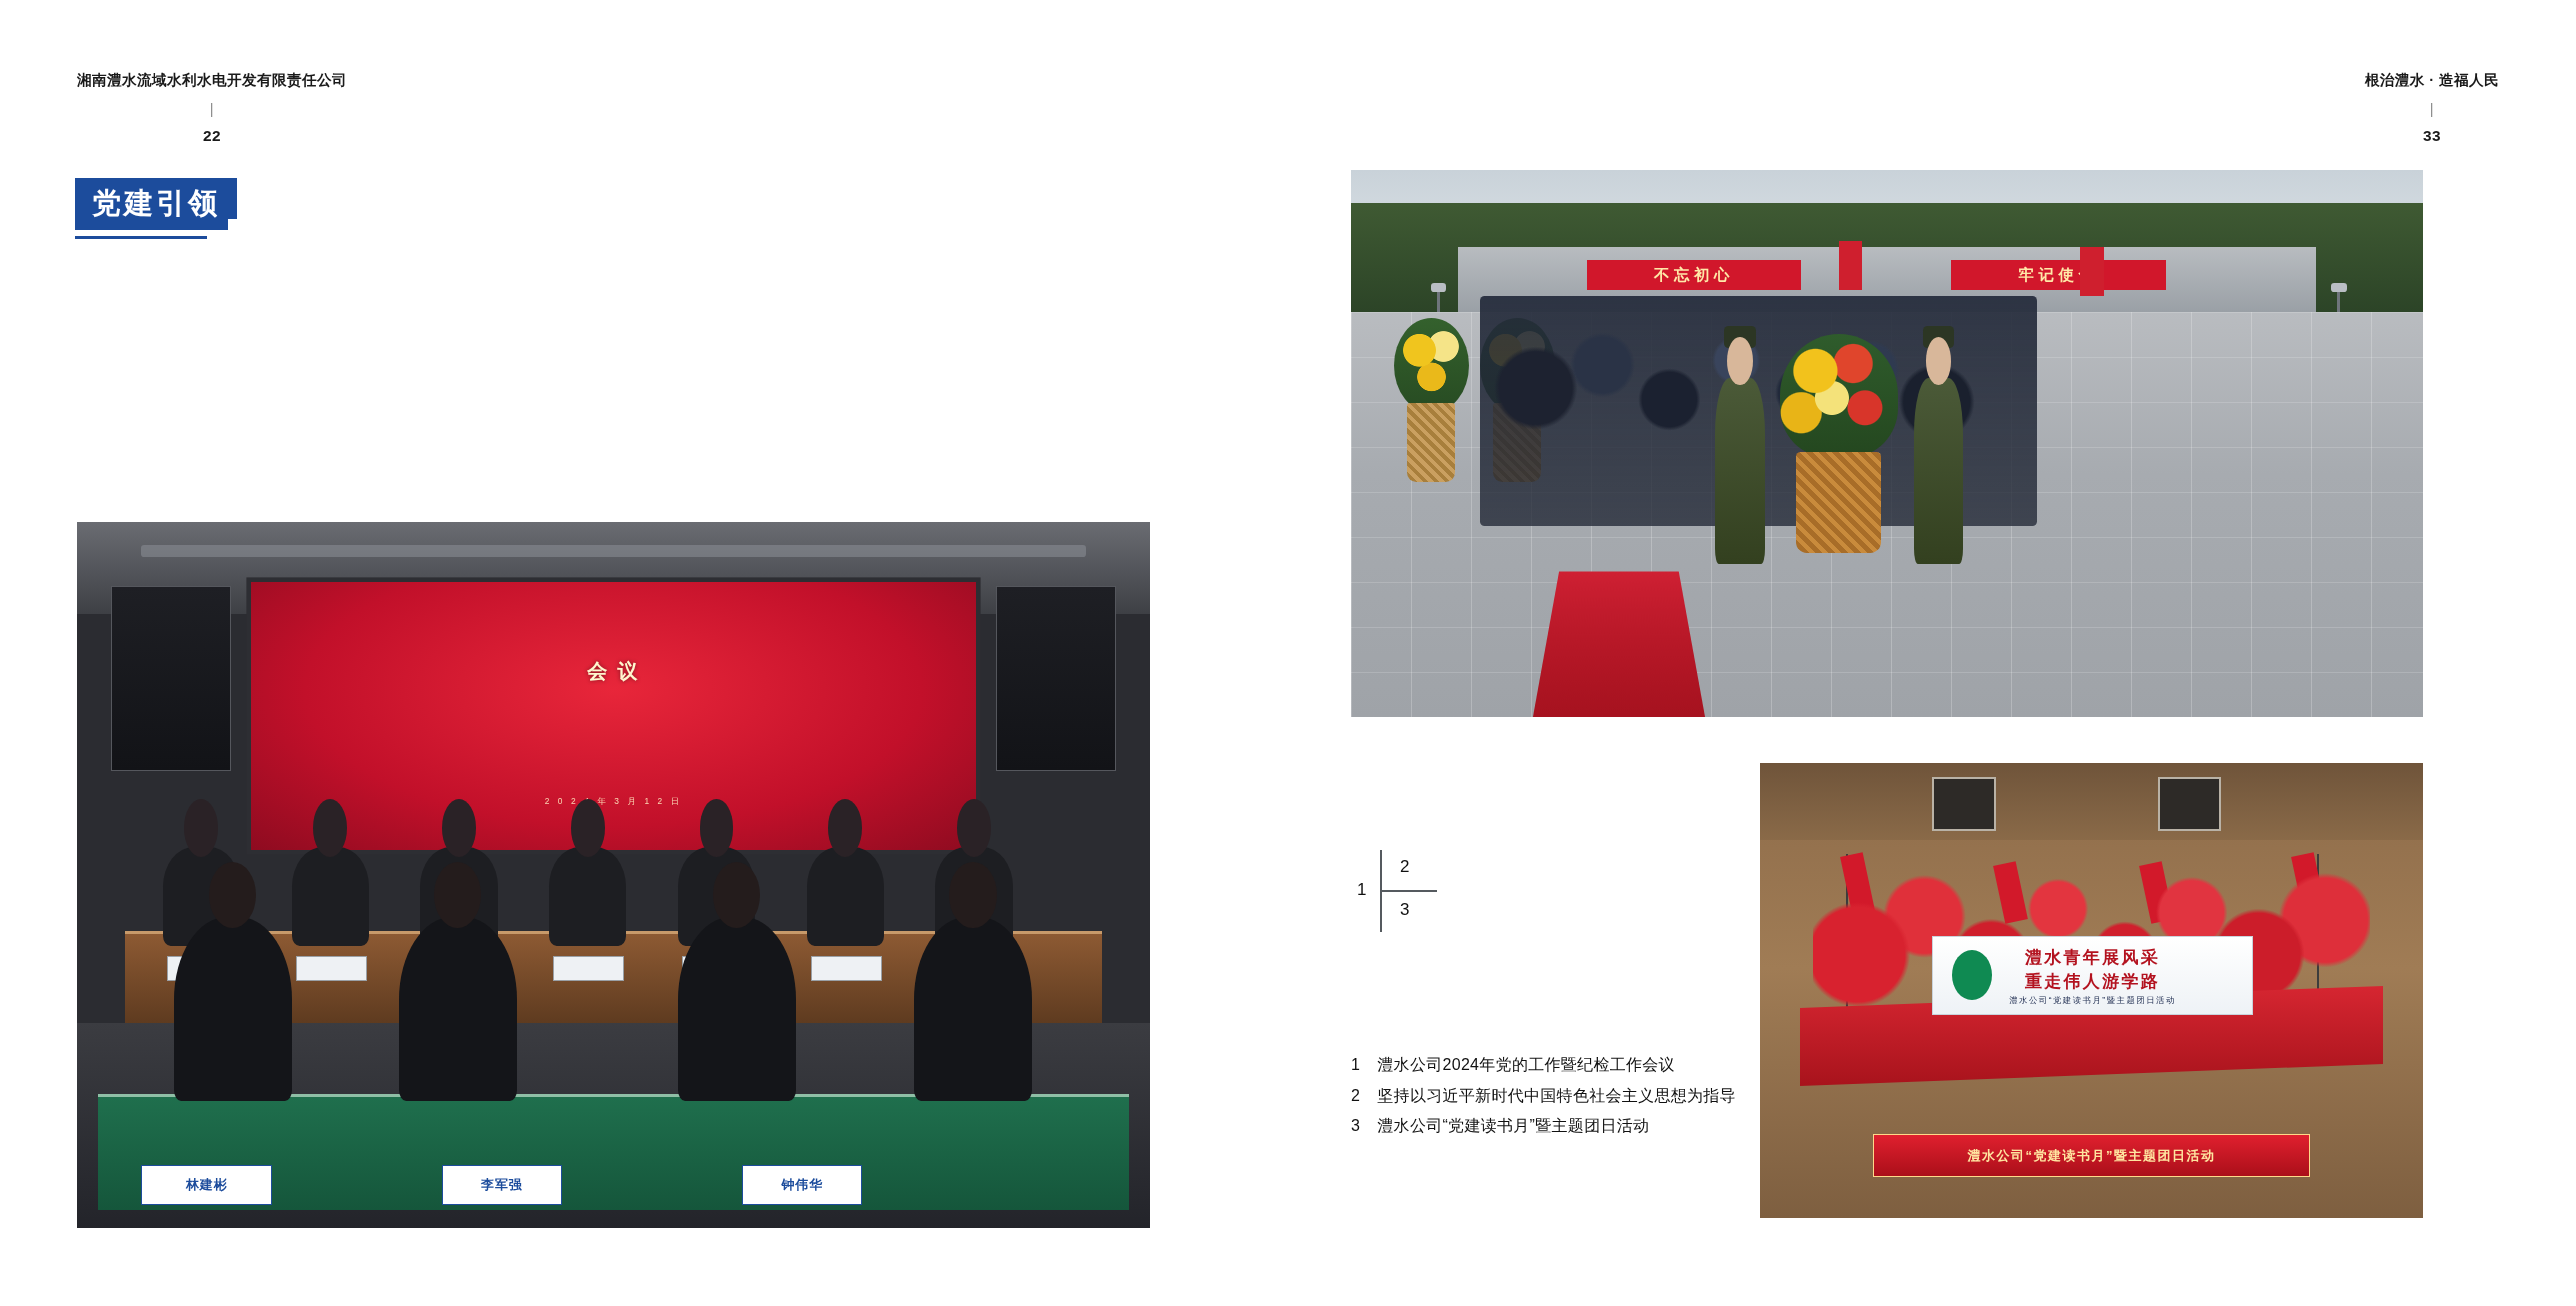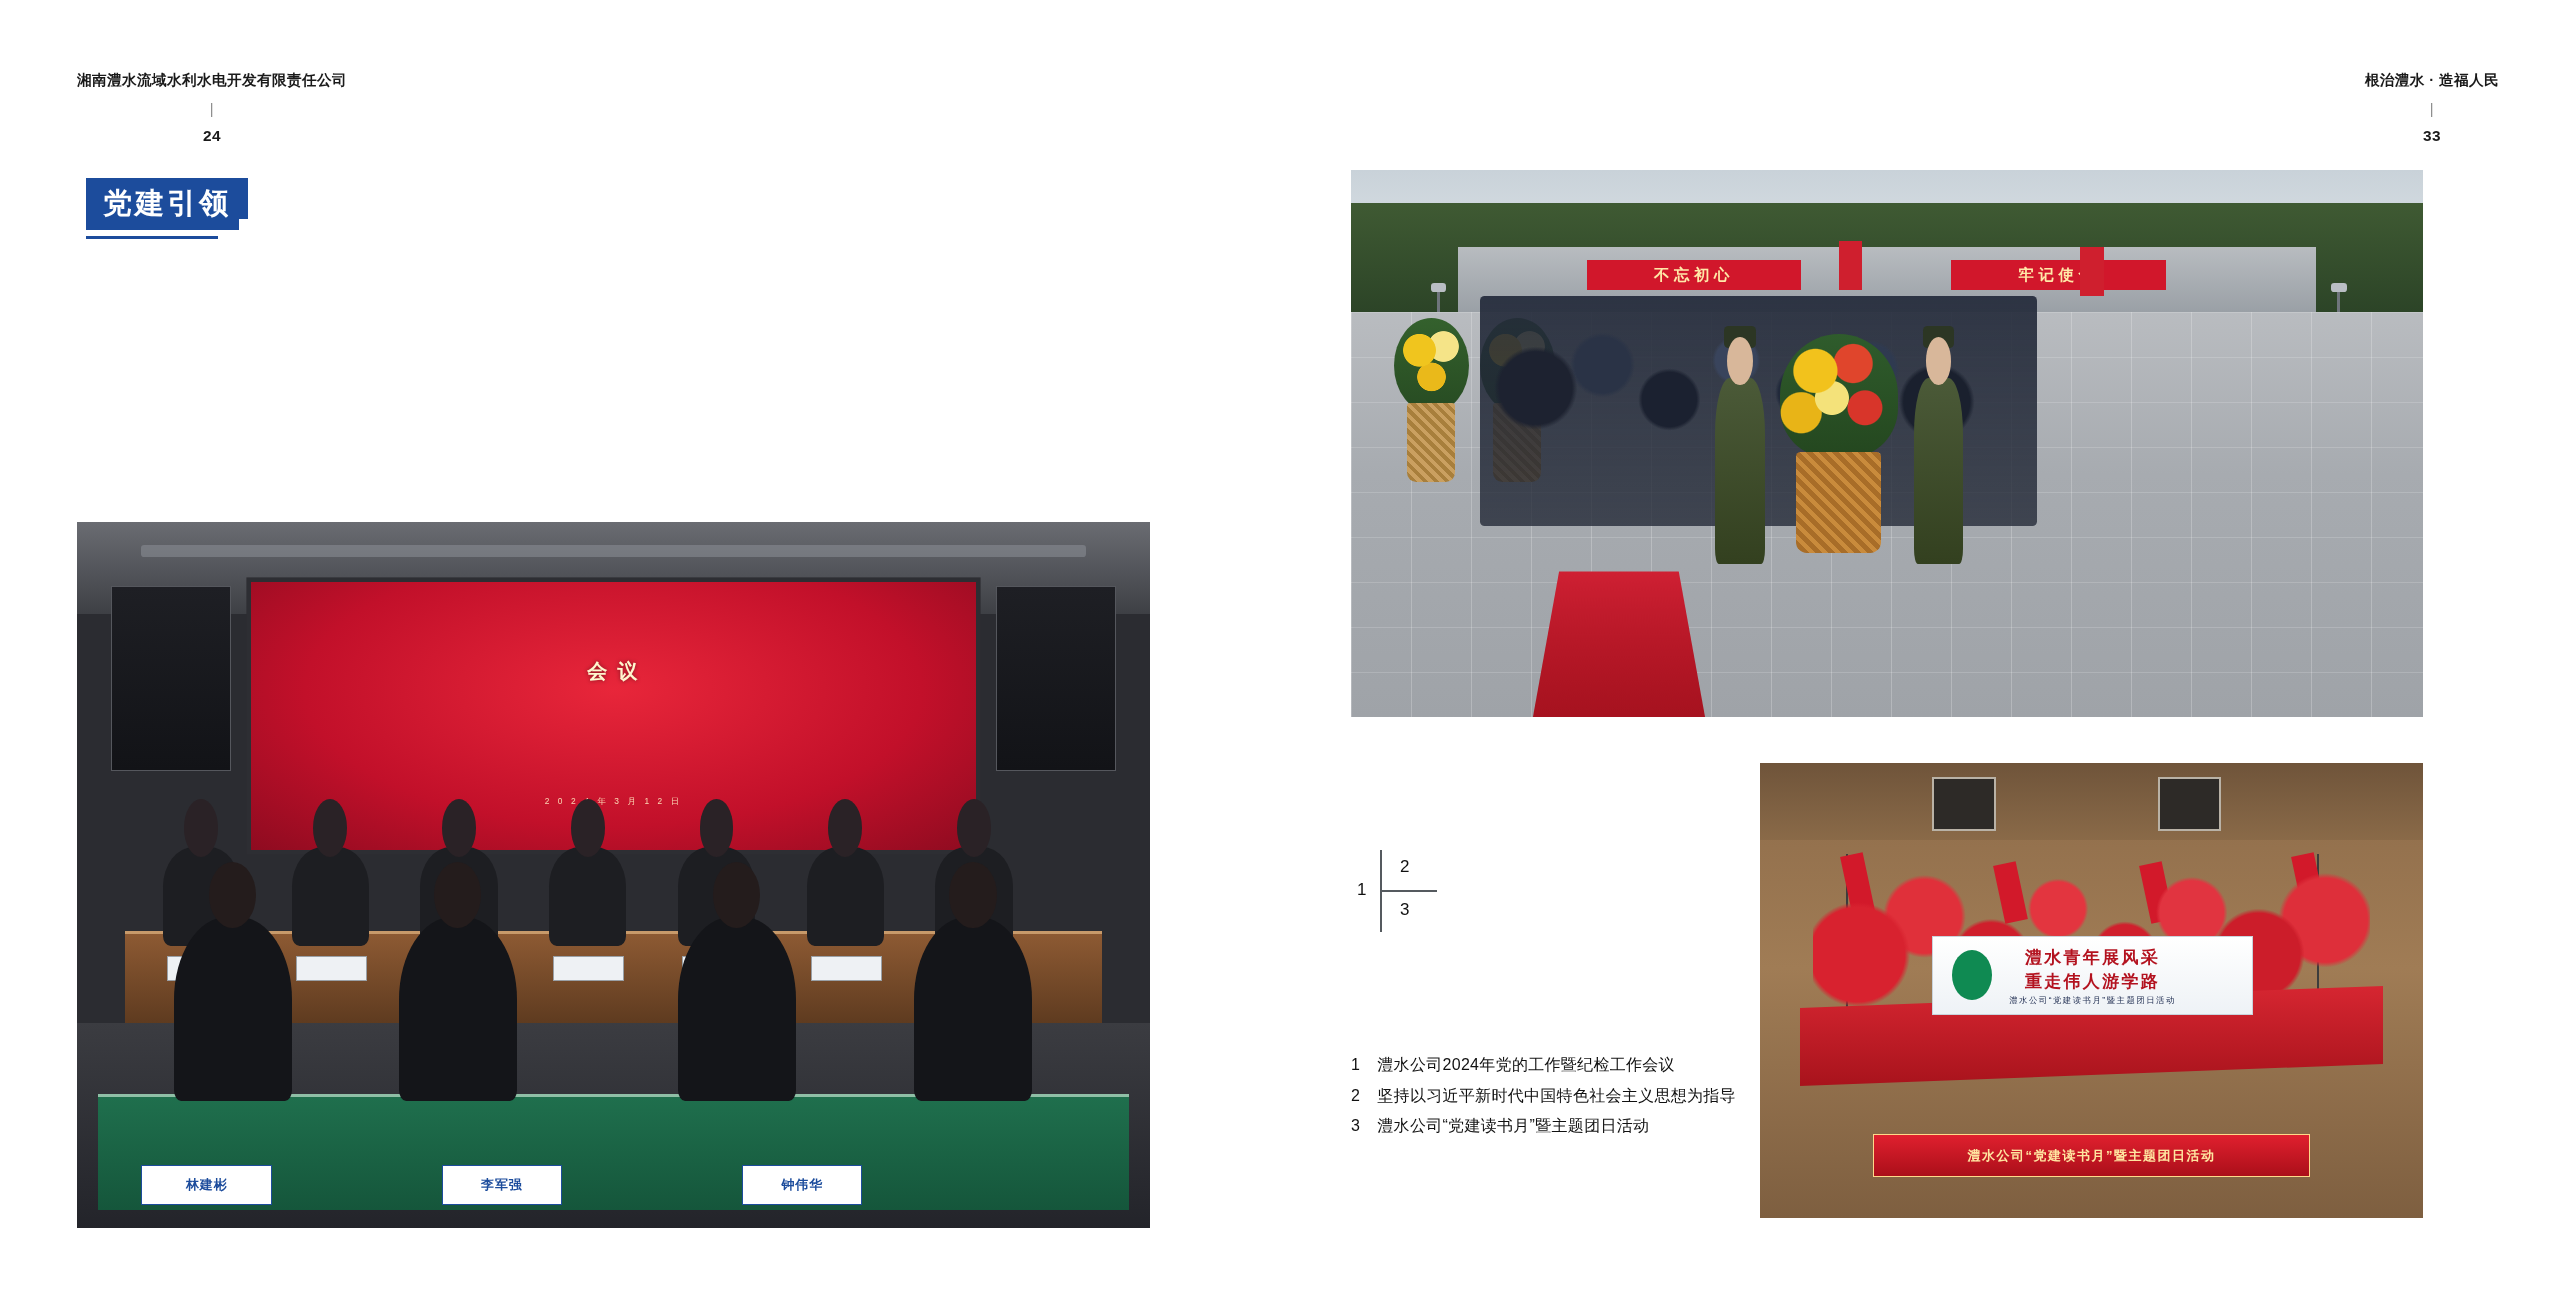--- a/index.html
+++ b/index.html
@@ -50,21 +50,21 @@
     font-weight: 400;
   }
   .runhead .folio {
     font-size: 15.4px;
     font-weight: 700;
   }
 
   
   .section-title-wrap {
     position: absolute;
-    left: 86px;
+    left: 75px;
     top: 178px;
   }
   .section-title {
     background: #1c4c9c;
     color: #ffffff;
     font-size: 29px;
     font-weight: 700;
     letter-spacing: 3.1px;
     padding: 10.7px 17px 12.3px 17px;
     display: inline-block;
@@ -626,21 +626,21 @@
 </head>
 <body>
 
 <div class="spread">
 
   <div class="page">
 
     <div class="runhead left">
       <span>湘南澧水流域水利水电开发有限责任公司</span>
       <span class="sep">|</span>
-      <span class="folio">24</span>
+      <span class="folio">22</span>
     </div>
 
     <div class="section-title-wrap">
       <div class="section-title">党建引领</div>
       <div class="title-underline"></div>
     </div>
 
 
     <div class="photo" id="photo-meeting">
       <div class="inner">

